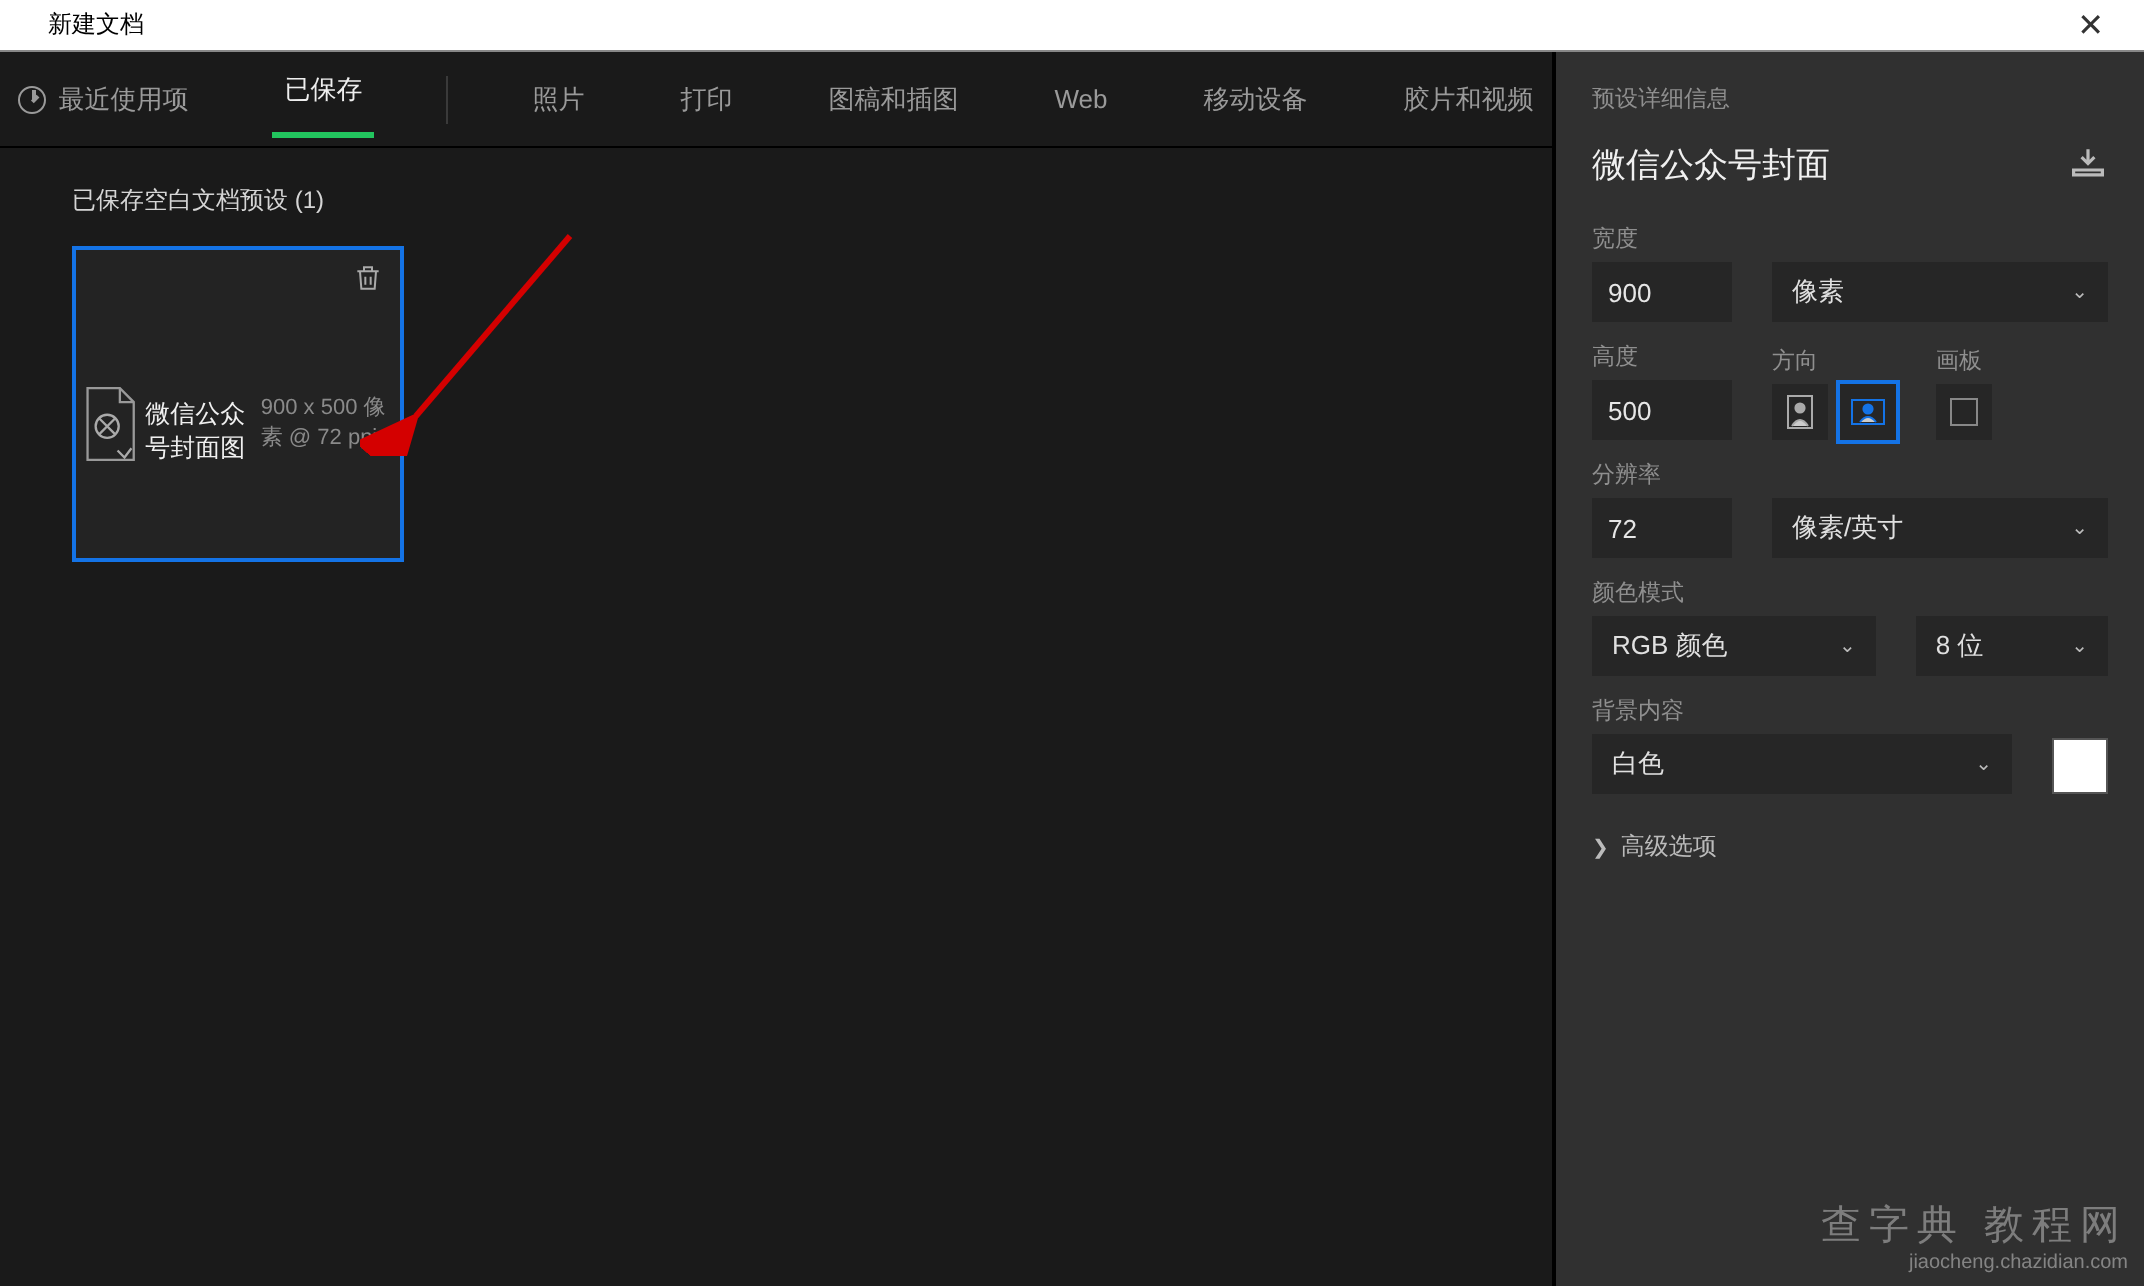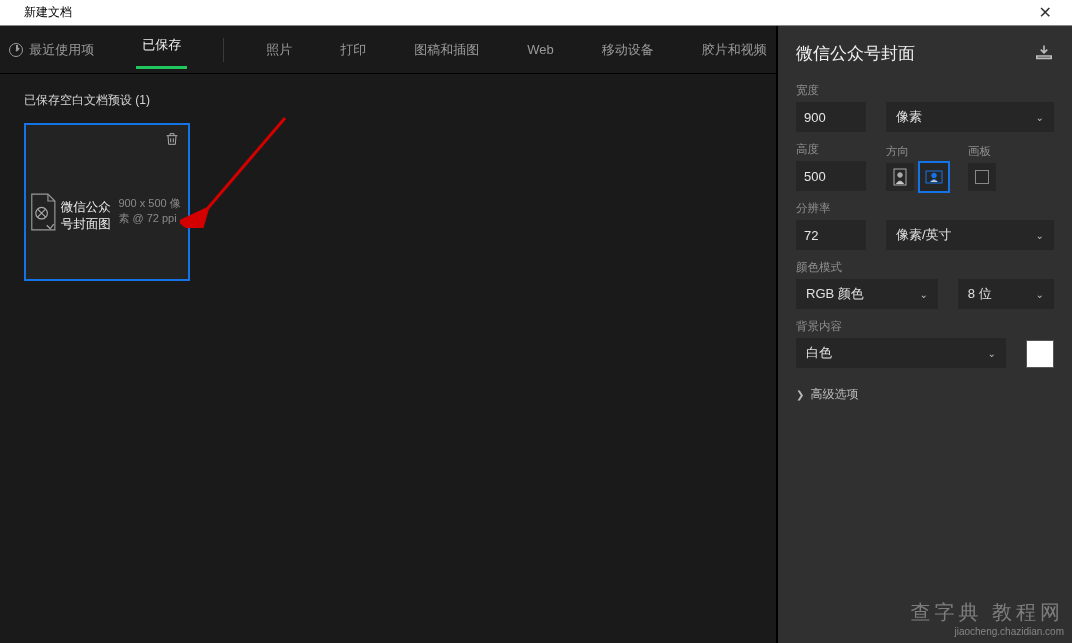--- a/index.html
+++ b/index.html
@@ -15,21 +15,21 @@
 
     .tabs { height: 48px; background: #1a1a1a; display: flex; align-items: center; justify-content: center; gap: 36px; border-bottom: 1px solid #000; }
     .tab { color: #9a9a9a; font-size: 13px; padding: 6px 6px; cursor: pointer; display: flex; align-items: center; gap: 6px; }
     .tab.active { color: #eee; border-bottom: 3px solid #22c55e; padding-bottom: 12px; }
     .tab-sep { width: 1px; height: 24px; background: #3a3a3a; }
 
     .clock-icon { width: 14px; height: 14px; border: 1.5px solid #9a9a9a; border-radius: 50%; position: relative; }
     .clock-icon::before { content:""; position:absolute; left:50%; top:50%; width:4px; height:1.5px; background:#9a9a9a; transform-origin:left; transform: rotate(-45deg); }
     .clock-icon::after { content:""; position:absolute; left:50%; top:50%; width:1.5px; height:5px; background:#9a9a9a; transform-origin:top; transform: translateY(-5px); }
 
-    .preset-area { padding: 18px 24px; }
+    .preset-area { padding: 18px 24px; margin-left: 12px; }
     .section-label { color: #d5d5d5; font-size: 12px; margin-bottom: 14px; }
 
     .preset-card { width: 166px; height: 158px; border: 2px solid #1473e6; background: #232323; position: relative; display: flex; flex-direction: row; align-items: center; justify-content: flex-start; padding-top: 14px; cursor: pointer; }
     .preset-card .trash { position: absolute; top: 6px; right: 8px; }
     .trash svg { width: 16px; height: 16px; stroke: #aaa; fill: none; stroke-width: 1.5; }
 
     .doc-icon { width: 60px; height: 70px; margin-top: 6px; position: relative; }
     .doc-icon svg { width: 100%; height: 100%; stroke: #999; fill: none; stroke-width: 2; }
 
     .preset-name { color: #f0f0f0; font-size: 12.5px; margin-top: 13px; }
@@ -138,20 +138,21 @@
             <path d="M12 1 L1 6 L12 11 z" fill="#d40000"></path>
           </marker>
         </defs>
       <line x1="105" y1="10" x2="28" y2="100" stroke="#d40000" stroke-width="3" marker-end="url(#ah)"></line>
     </svg>
 
   </div>
 
   <div class="right-panel">
 
+    <div class="rp-label">预设详细信息</div>
 
     <div class="rp-titlebar">
       <div class="rp-title">微信公众号封面</div>
       <div class="save-icn">
         <svg viewBox="0 0 24 20">
             <path d="M3 15 h18 v3 h-18 z M12 2 v9 M8 7 l4 4 l4 -4" stroke-width="2" fill="none"></path>
           </svg>
       </div>
     </div>
 

